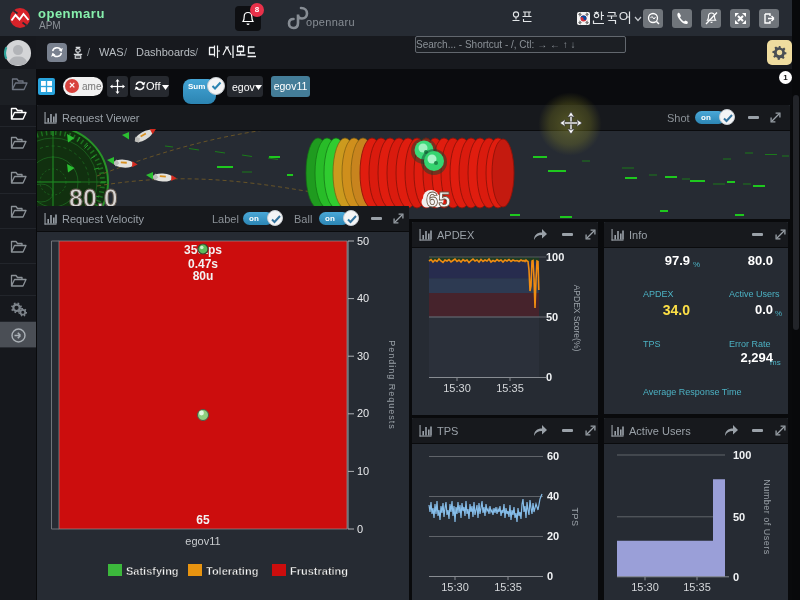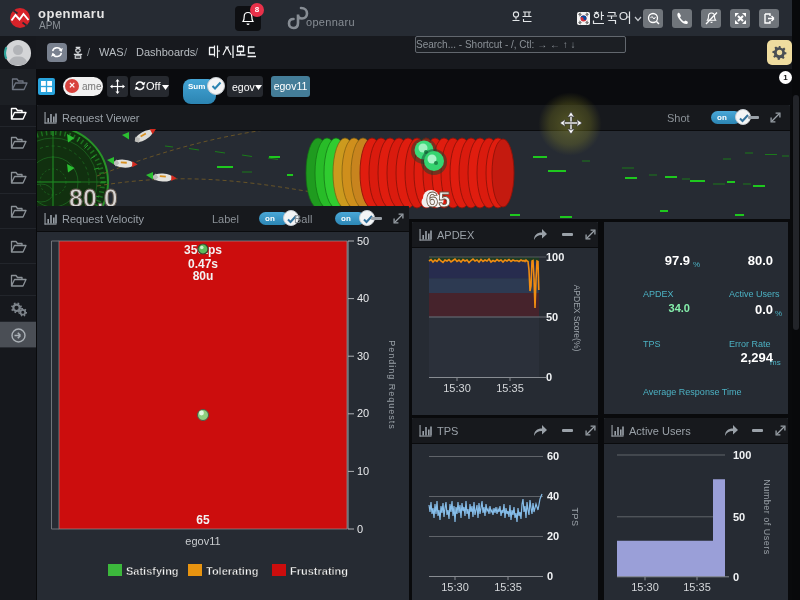--- a/index.html
+++ b/index.html
@@ -15,38 +15,38 @@
   
   #crumbbar { left:36px; top:36px; width:756px; height:33px; background:#17191e; }
   
   #toolbar { left:36px; top:69px; width:756px; height:36px; background:#0a0b0e; }
 
   .panel { position:absolute; background:#262b33; border-radius:0; }
   .phead { position:absolute; left:0; top:0; right:0; height:26px; background:#17191d; border-bottom:1px solid #0a0b0d; border-radius:2px 2px 0 0;}
   .ptitle { position:absolute; top:7px; font-size:11px; color:#9aa1a8; }
   .hicon { position:absolute; top:6px; }
 
-  .toggle { position:absolute; height:16px;margin-left:16px; }
+  .toggle { position:absolute; height:16px; }
   .tpill { position:absolute; left:0; top:2px; width:30px; height:13px; border-radius:7px; background:linear-gradient(#4aa8d8,#2c86b4); color:#fff; font-size:8px; font-weight:bold; text-align:left; padding-left:6px; line-height:13px; }
   .tknob { position:absolute; left:24px; top:0; width:16px; height:16px; border-radius:50%; background:#f4f5f6; border:1px solid #c8cdd2; }
   .tknob svg { position:absolute; left:2px; top:3px; }
 
   .teal { color:#4cb1c3; }
 </style>
 </head>
 <body>
 <div id="stage">
 
   <div id="topbar" class="abs">
     <svg class="abs" style="left:9px;top:7px" width="22" height="22" viewBox="0 0 22 22">
       <circle cx="11" cy="11" r="10" fill="#d8232a"></circle>
       <path d="M2.5 13.5 L6.5 8 L10.5 12.5 L14.5 7 L19.5 13" fill="none" stroke="#fff" stroke-width="1.9"></path>
       <path d="M4.5 3.5 L8.5 6.5 M13.5 15.5 L17.5 18.5" stroke="#262b33" stroke-width="1.6"></path>
     </svg>
-    <div class="abs" style="left:38px;top:6px;font-size:13px;font-weight:bold;color:#e5e5e5;letter-spacing:0.5px">openmaru</div>
+    <div class="abs" style="left:38px;top:6px;font-size:13px;font-weight:bold;color:#86efac;letter-spacing:0.5px">openmaru</div>
     <div class="abs" style="left:39px;top:20px;font-size:10px;color:#8b9198">APM</div>
 
     <div class="abs" style="left:235px;top:6px;width:26px;height:25px;background:#0e0f12;border-radius:4px"></div>
     <svg class="abs" style="left:240px;top:11px" width="16" height="16" viewBox="0 0 16 16">
       <path d="M8 1.5 C5.5 1.5 4.2 3.3 4.2 5.5 C4.2 9 3 10.5 3 10.5 L13 10.5 C13 10.5 11.8 9 11.8 5.5 C11.8 3.3 10.5 1.5 8 1.5 Z" fill="none" stroke="#fff" stroke-width="1.2"></path>
       <path d="M6.5 12.5 a1.5 1.5 0 0 0 3 0" fill="#fff"></path>
     </svg>
     <div class="abs" style="left:250px;top:3px;width:14px;height:14px;border-radius:50%;background:#e8314a;color:#fff;font-size:8px;font-weight:bold;text-align:center;line-height:14px">8</div>
 
     <svg class="abs" style="left:287px;top:5px" width="24" height="26" viewBox="0 0 24 26">
@@ -548,27 +548,50 @@
         <text x="134" y="133">0</text>
       </g>
       <text x="162" y="70" font-size="8.5" fill="#9aa1a8" transform="rotate(90 162 70)" text-anchor="middle" font-family="Liberation Sans">APDEX Score(%)</text>
       <g font-size="11" fill="#d4d7da" text-anchor="middle" font-family="Liberation Sans">
         <text x="45" y="144">15:30</text>
         <text x="98" y="144">15:35</text>
       </g>
     </svg>
   </div>
   <div id="p-info" class="panel" style="left:604px;top:222px;width:184px;height:192px">
+    <div class="phead">
+      <svg class="hicon" style="left:7px;top:6px" width="14" height="14" viewBox="0 0 14 14">
+          <g fill="#9aa1a8">
+            <rect x="0.5" y="1" width="1.1" height="11.5"></rect>
+            <rect x="0.5" y="11.5" width="12" height="1.1"></rect>
+            <rect x="3.4" y="7" width="1.6" height="4.5"></rect>
+            <rect x="6.2" y="3" width="1.6" height="8.5"></rect>
+            <rect x="9" y="5.5" width="1.6" height="6"></rect>
+            <rect x="11.2" y="2.5" width="1.6" height="9"></rect>
+          </g>
+        </svg>
+      <div class="ptitle" style="left:25px">Info</div>
+      <svg class="hicon" style="left:148px;top:11px" width="11" height="3" viewBox="0 0 11 3">
+          <rect width="11" height="3" rx="1" fill="#9aa1a8"></rect>
+        </svg>
+      <svg class="hicon" style="left:170px;top:6px" width="13" height="13" viewBox="0 0 13 13">
+          <g stroke="#9aa1a8" stroke-width="1.3" fill="none">
+            <path d="M3 10 L10 3"></path>
+            <path d="M6.6 2.1 L10.9 2.1 L10.9 6.4"></path>
+            <path d="M2.1 6.6 L2.1 10.9 L6.4 10.9"></path>
+          </g>
+        </svg>
+    </div>
     <div class="abs" style="left:8px;top:26px;width:184px;height:166px;font-family:'Liberation Sans';line-height:1">
       <div class="abs" style="left:0;top:6px;width:78px;text-align:right;font-size:13px;font-weight:bold;color:#fff">97.9</div>
       <div class="abs teal" style="left:81px;top:13px;font-size:8px">%</div>
       <div class="abs" style="left:95px;top:6px;width:66px;text-align:right;font-size:13px;font-weight:bold;color:#fff">80.0</div>
       <div class="abs teal" style="left:31px;top:42px;font-size:9px">APDEX</div>
       <div class="abs teal" style="left:117px;top:42px;font-size:9px">Active Users</div>
-      <div class="abs" style="left:0;top:55px;width:78px;text-align:right;font-size:11px;font-weight:bold;color:#86efac">34.0</div>
+      <div class="abs" style="left:0;top:55px;width:78px;text-align:right;font-size:14px;font-weight:bold;color:#fde047">34.0</div>
       <div class="abs" style="left:95px;top:55px;width:66px;text-align:right;font-size:13px;font-weight:bold;color:#fff">0.0</div>
       <div class="abs teal" style="left:163px;top:62px;font-size:8px">%</div>
       <div class="abs teal" style="left:31px;top:92px;font-size:9px">TPS</div>
       <div class="abs teal" style="left:117px;top:92px;font-size:9px">Error Rate</div>
       <div class="abs" style="left:95px;top:103px;width:66px;text-align:right;font-size:13px;font-weight:bold;color:#fff">2,294</div>
       <div class="abs teal" style="left:158px;top:111px;font-size:8px">ms</div>
       <div class="abs teal" style="left:31px;top:140px;font-size:9px">Average Response Time</div>
     </div>
   </div>
   <div id="p-tps" class="panel" style="left:412px;top:418px;width:186px;height:182px">

